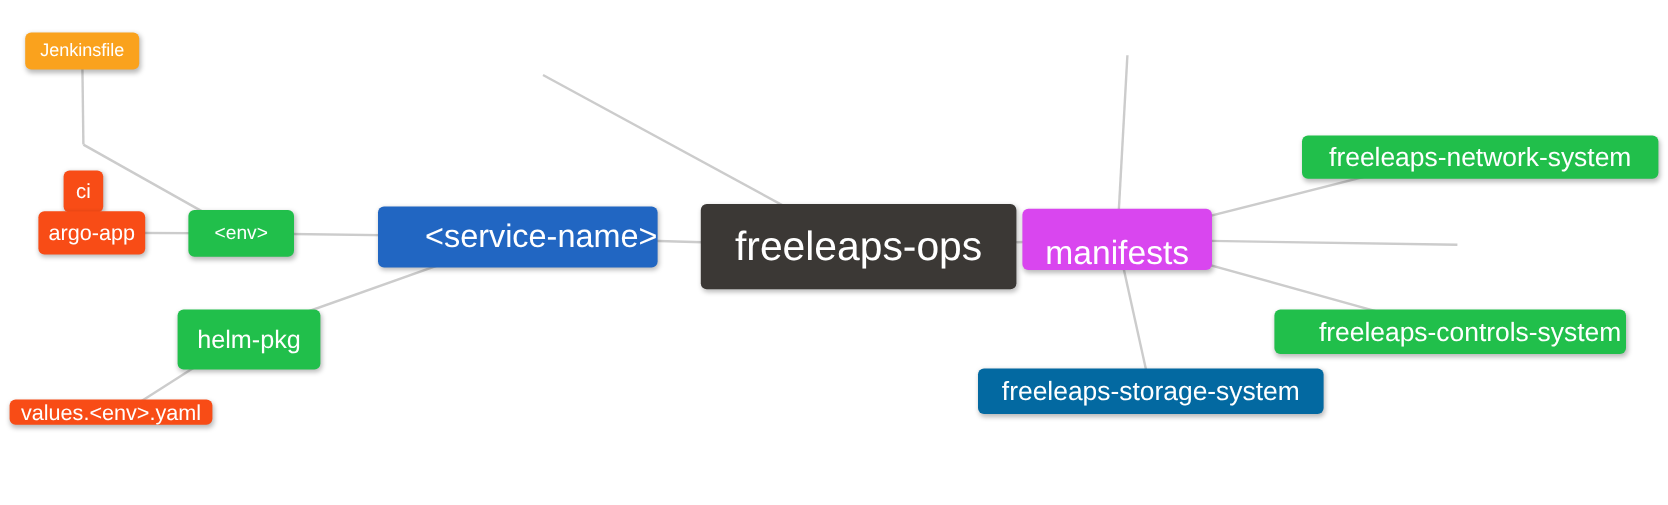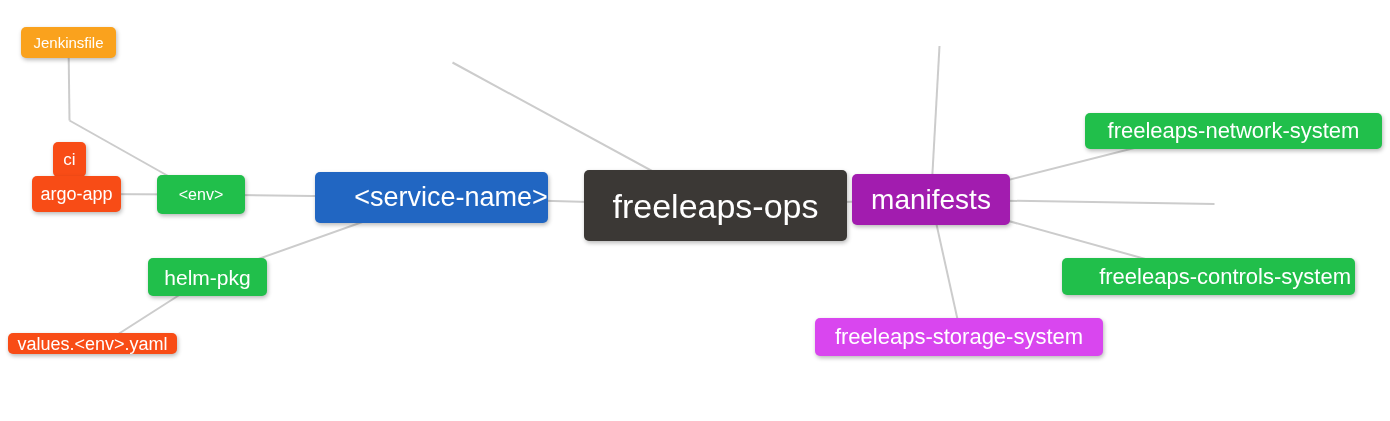--- a/index.html
+++ b/index.html
@@ -70,37 +70,37 @@
     </div>
     <div class="node" style="left: 53px; top: 103px; width: 33px; height: 35px; background: rgb(248, 76, 22); font-size: 17px; color: rgb(255, 255, 255); margin-top: 39px;">
       <span>ci</span>
     </div>
     <div class="node" style="left: 32px; top: 176px; width: 89px; height: 36px; background: rgb(248, 76, 22); font-size: 18px; color: rgb(255, 255, 255);">
       <span>argo-app</span>
     </div>
     <div class="node" style="left: 157px; top: 175px; width: 88px; height: 39px; background: rgb(33, 191, 75); font-size: 16px; color: rgb(255, 255, 255);">
       <span>&lt;env&gt;</span>
     </div>
-    <div class="node" style="left: 148px; top: 258px; width: 119px; height: 38px; background: rgb(33, 191, 75); font-size: 21px; color: rgb(255, 255, 255);">
+    <div class="node" style="left: 148px; top: 258px; width: 119px; height: 50px; background: rgb(33, 191, 75); font-size: 21px; color: rgb(255, 255, 255);">
       <span>helm-pkg</span>
     </div>
     <div class="node" style="left: 8px; top: 333px; width: 169px; height: 21px; background: rgb(248, 76, 22); font-size: 18px; color: rgb(255, 255, 255);">
       <span>values.&lt;env&gt;.yaml</span>
     </div>
     <div class="node" style="left: 315px; top: 172px; width: 233px; height: 51px; background: rgb(33, 102, 194); font-size: 27px; color: rgb(255, 255, 255); padding-left: 39px;">
       <span>&lt;service-name&gt;</span>
     </div>
     <div class="node" style="left: 584px; top: 170px; width: 263px; height: 71px; background: rgb(59, 56, 53); font-size: 34px; color: rgb(255, 255, 255); align-items: center;">
       <span>freeleaps-ops</span>
     </div>
-    <div class="node" style="left: 852px; top: 174px; width: 158px; height: 51px; background: #a21caf; font-size: 28px; color: rgb(255, 255, 255);">
+    <div class="node" style="left: 852px; top: 174px; width: 158px; height: 51px; background: #d946ef; font-size: 28px; color: rgb(255, 255, 255); align-items: flex-end;">
       <span>manifests</span>
     </div>
     <div class="node" style="left: 1053px; top: 113px; width: 297px; height: 36px; background: rgb(33, 191, 75); font-size: 22px; color: rgb(255, 255, 255); margin-left: 32px;">
       <span>freeleaps-network-system</span>
     </div>
     <div class="node" style="left: 1062px; top: 258px; width: 293px; height: 37px; background: rgb(33, 191, 75); font-size: 22px; color: rgb(255, 255, 255); justify-content: flex-end;">
       <span>freeleaps-controls-system</span>
     </div>
-    <div class="node" style="left: 815px; top: 318px; width: 288px; height: 38px; background: #d946ef; font-size: 22px; color: rgb(255, 255, 255);">
+    <div class="node" style="left: 815px; top: 307px; width: 288px; height: 38px; background: #0369a1; font-size: 22px; color: rgb(255, 255, 255);">
       <span>freeleaps-storage-system</span>
     </div>
   </div>
 
 </body></html>

